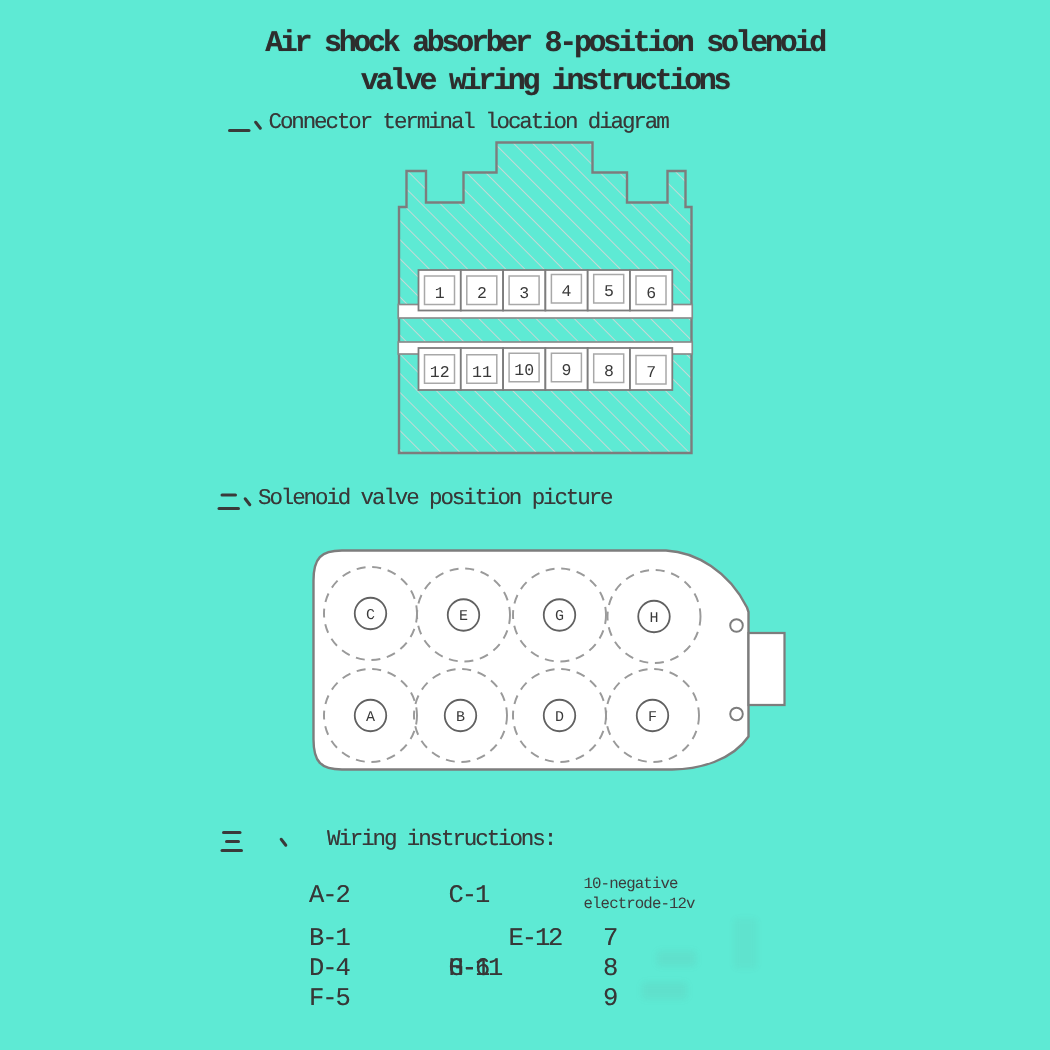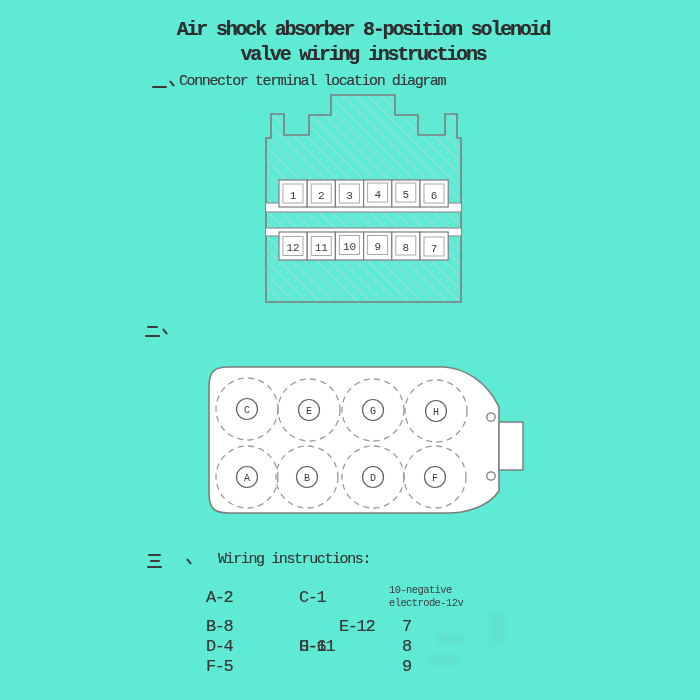--- a/index.html
+++ b/index.html
@@ -137,20 +137,21 @@
       </g>
     </g>
   </svg>
 
   <div class="sec-head" style="left:145px;top:324px;">
     <span class="cjk cjk-two">
         <i class="b1"></i>
         <i class="b3"></i>
       </span>
     <span class="tick"></span>
+    <span class="ht">Solenoid valve position picture</span>
   </div>
 
   <svg class="valve-svg" width="322" height="155" viewBox="0 0 322 155">
 
     <path d="M22,4 L238,4 C258,5 280,18 292,42 L293,45 L293,128 C282,144 260,150 242,150 L22,150 C8,150 3,145 3,130 L3,24 C3,9 8,4 22,4 Z" fill="#ffffff" stroke="#7d7d7d" stroke-width="1.6"></path>
 
     <rect x="293" y="59" width="24" height="48" fill="#ffffff" stroke="#7d7d7d" stroke-width="1.5"></rect>
 
     <circle cx="285" cy="54" r="4.2" fill="#fff" stroke="#7d7d7d" stroke-width="1.3"></circle>
     <circle cx="285" cy="113" r="4.2" fill="#fff" stroke="#7d7d7d" stroke-width="1.3"></circle>
@@ -209,21 +210,21 @@
   </div>
 
   <div>
     <span class="pair" style="left:206px;top:588px;">A-2</span>
     <span class="pair" style="left:299px;top:588px;">C-1</span>
     <div class="note">
       <div>10-negative</div>
       <div>electrode-12v</div>
     </div>
 
-    <span class="pair" style="left:206px;top:617px;">B-8</span>
+    <span class="pair" style="left:206px;top:617px;">B-1</span>
     <span class="pair" style="left:299px;top:617px;margin-left:40px;">E-12</span>
     <span class="pair" style="left:402px;top:617px;">7</span>
 
     <span class="pair" style="left:206px;top:637px;">D-4</span>
     <span class="pair" style="left:299px;top:637px;">G-11</span>
     <span class="pair" style="left:402px;top:637px;">8</span>
 
     <span class="pair" style="left:206px;top:657px;">F-5</span>
     <span class="pair" style="left:299px;top:637px;">H-6</span>
     <span class="pair" style="left:402px;top:657px;">9</span>

